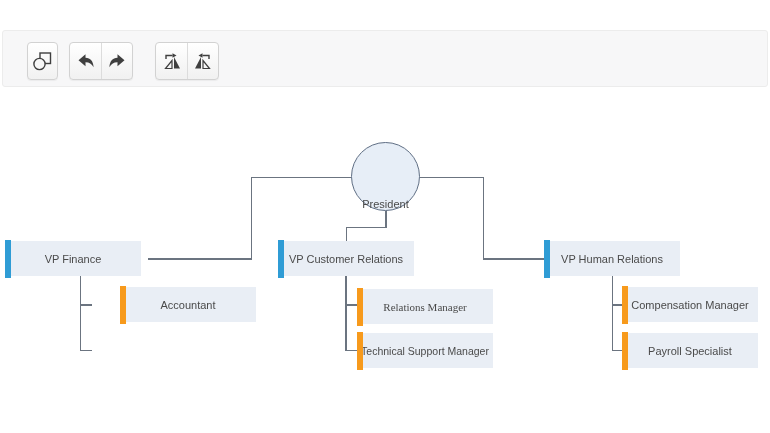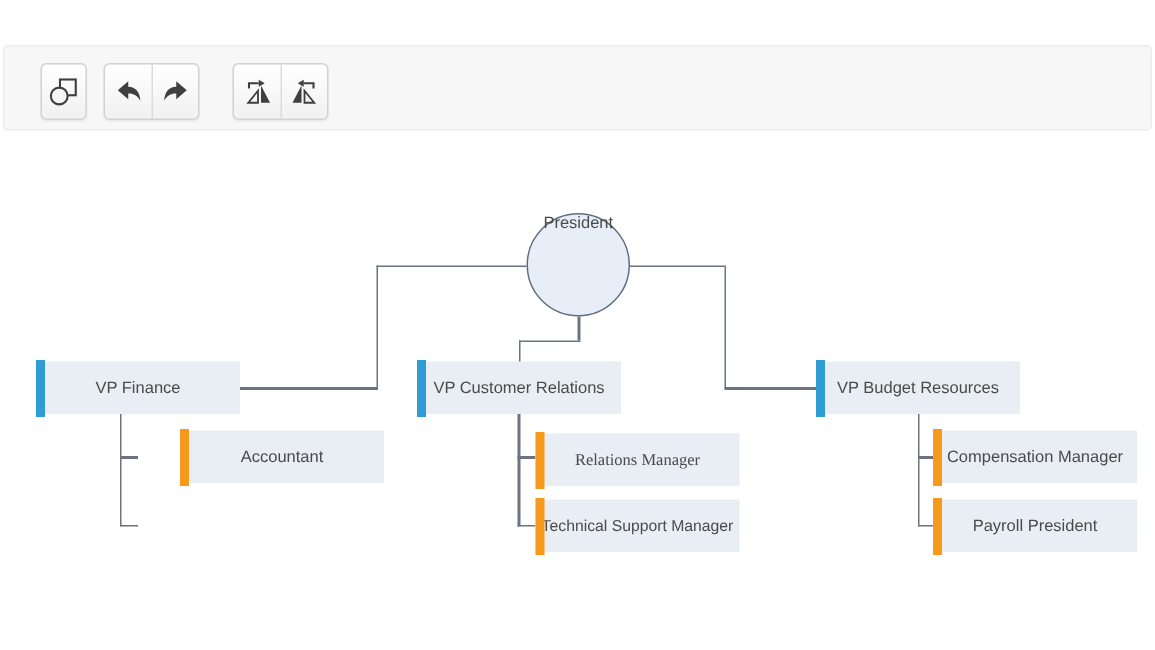--- a/index.html
+++ b/index.html
@@ -38,21 +38,21 @@
     font-size:11px;color:#4a4a4a;cursor:default;
   }
   .node .label{white-space:nowrap;}
   .accent{position:absolute;left:0;top:-1px;width:6px;height:38px;}
   .accent.blue{background:var(--accent-blue);}
   .accent.orange{background:var(--accent-orange);}
   .root-node{
     position:absolute;left:351px;top:142px;width:69px;height:69px;
     border-radius:50%;background:var(--circle-fill);
     border:1.5px solid var(--circle-border);box-sizing:border-box;
-    display:flex;align-items:flex-start;justify-content:center;
+    display:flex;align-items:flex-end;justify-content:center;
     font-size:11px;color:#4a4a4a;
   }
 </style>
 </head>
 <body>
 
 <div id="app">
 
   <div class="toolbar">
 
@@ -129,48 +129,48 @@
     <div class="line" style="left:345px;top:349.5px;width:12px;height:1.5px;"></div>
 
     <div class="line" style="left:611.5px;top:276px;width:1.5px;height:75px;"></div>
     <div class="line" style="left:612px;top:304px;width:10px;height:1.5px;"></div>
     <div class="line" style="left:612px;top:349.5px;width:10px;height:1.5px;"></div>
 
     <div class="root-node">
       <span class="label">President</span>
     </div>
 
-    <div class="node" style="left:24px;top:241px;">
+    <div class="node" style="left:5px;top:241px;">
       <span class="accent blue"></span>
       <span class="label">VP Finance</span>
     </div>
     <div class="node" style="left:278px;top:241px;">
       <span class="accent blue"></span>
       <span class="label">VP Customer Relations</span>
     </div>
     <div class="node" style="left:544px;top:241px;">
       <span class="accent blue"></span>
-      <span class="label">VP Budget Resources</span>
+      <span class="label">VP Human Relations</span>
     </div>
 
     <div class="node" style="left:92px;top:287px;margin-left:28px;">
       <span class="accent orange"></span>
       <span class="label">Accountant</span>
     </div>
     <div class="node" style="left:357px;top:289px;font-family:Liberation Serif, serif;">
       <span class="accent orange"></span>
       <span class="label">Relations Manager</span>
     </div>
     <div class="node" style="left:622px;top:287px;">
       <span class="accent orange"></span>
       <span class="label">Compensation Manager</span>
     </div>
     <div class="node" style="left:357px;top:333px;font-size:10.5px;">
       <span class="accent orange"></span>
       <span class="label">Technical Support Manager</span>
     </div>
     <div class="node" style="left:622px;top:333px;">
       <span class="accent orange"></span>
-      <span class="label">Payroll President</span>
+      <span class="label">Payroll Specialist</span>
     </div>
 
   </div>
 </div>
 
 </body></html>

